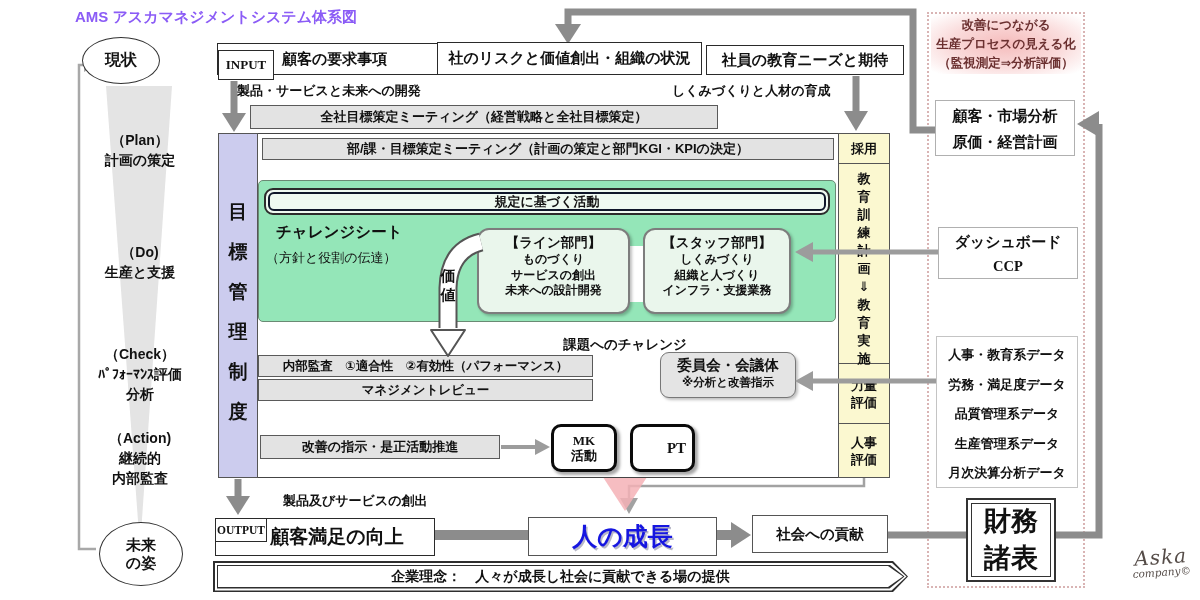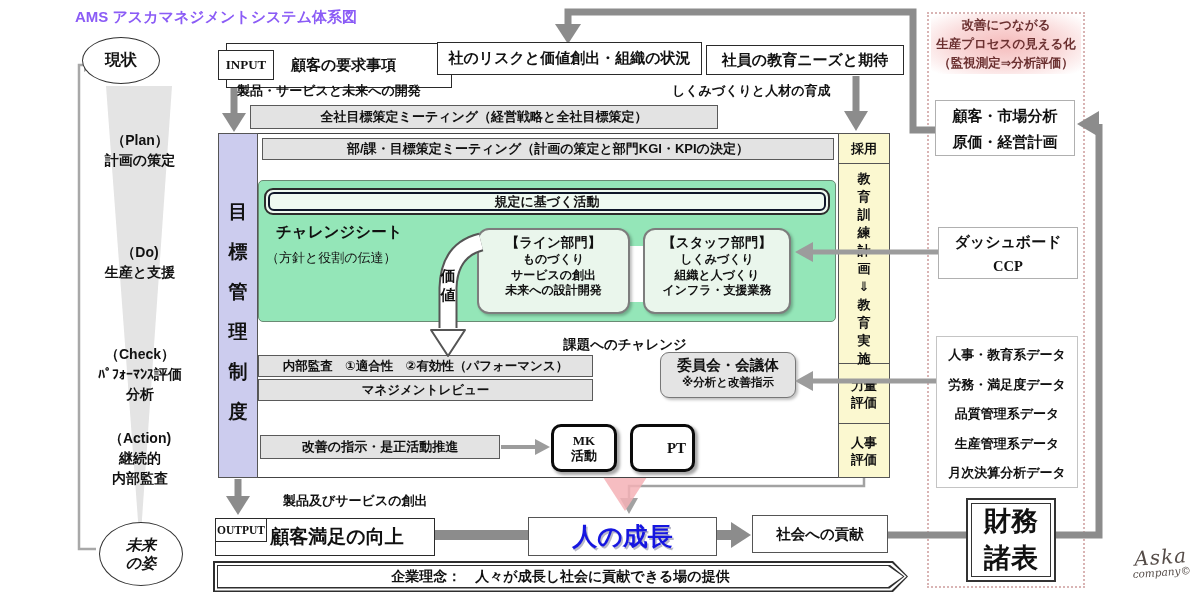--- a/index.html
+++ b/index.html
@@ -24,21 +24,21 @@
 
   
   .oval { position:absolute; background:#fff; border:1.3px solid #333; border-radius:50%;
           display:flex; align-items:center; justify-content:center; font-weight:bold; z-index:2;}
   #oval-current { left:82px; top:37px; width:78px; height:47px; font-size:16px; }
   #oval-future  { left:99px; top:522px; width:84px; height:64px; font-size:15px; line-height:18px; }
   .phase { position:absolute; left:72px; width:136px; text-align:center; font-weight:bold;
            font-size:14px; line-height:20px; z-index:2; }
 
   
-  #req-box   { left:226px; top:43px; width:226px; height:45px; justify-content:flex-start; padding-left:64px; font-size:15px; font-weight:bold; z-index:2;}
+  #req-box   { left:217px; top:43px; width:226px; height:32px; justify-content:flex-start; padding-left:64px; font-size:15px; font-weight:bold; z-index:2;}
   #input-box { left:218px; top:50px; width:56px; height:30px; font-size:13px; z-index:3;}
   #risk-box  { left:437px; top:42px; width:265px; height:33px; font-size:15px; font-weight:bold; z-index:2;}
   #edu-box   { left:706px; top:45px; width:198px; height:30px; font-size:15px; font-weight:bold; z-index:2;}
   #txt-product-dev { left:237px; top:82px; font-size:13px; font-weight:bold; z-index:2;}
   #txt-hr-dev      { left:672px; top:82px; font-size:13px; font-weight:bold; z-index:2;}
   #bar-company { left:250px; top:105px; width:468px; height:24px; font-size:13px; z-index:2;}
 
   
   #main-frame { left:218px; top:133px; width:672px; height:345px; background:#fff; border:1.5px solid #444; z-index:2;}
   #purple-bar { left:218px; top:133px; width:40px; height:345px; background:#ccccee; border:1px solid #555; z-index:2; }
@@ -155,21 +155,21 @@
 
     <path d="M864,478 V486 H629 V499" stroke="#a2a2a2" stroke-width="2.5" fill="none"></path>
     <polygon points="620,498 638,498 629,514" fill="#a2a2a2"></polygon>
 
     <polygon points="492,306 758,306 625,511" fill="#f5b2b6" opacity="0.85"></polygon>
   </svg>
 
   <div id="title" class="abs">AMS アスカマネジメントシステム体系図</div>
 
   <div id="oval-current" class="oval">現状</div>
-  <div id="oval-future" class="oval ctr" style="white-space:pre-line;font-style:italic;">未来
+  <div id="oval-future" class="oval ctr" style="white-space:pre-line;">未来
 の姿</div>
 
   <div class="phase" style="top:130px;">
     <div>（Plan）</div>
     <div>計画の策定</div>
   </div>
   <div class="phase" style="top:242px;">
     <div>（Do)</div>
     <div>生産と支援</div>
   </div>

